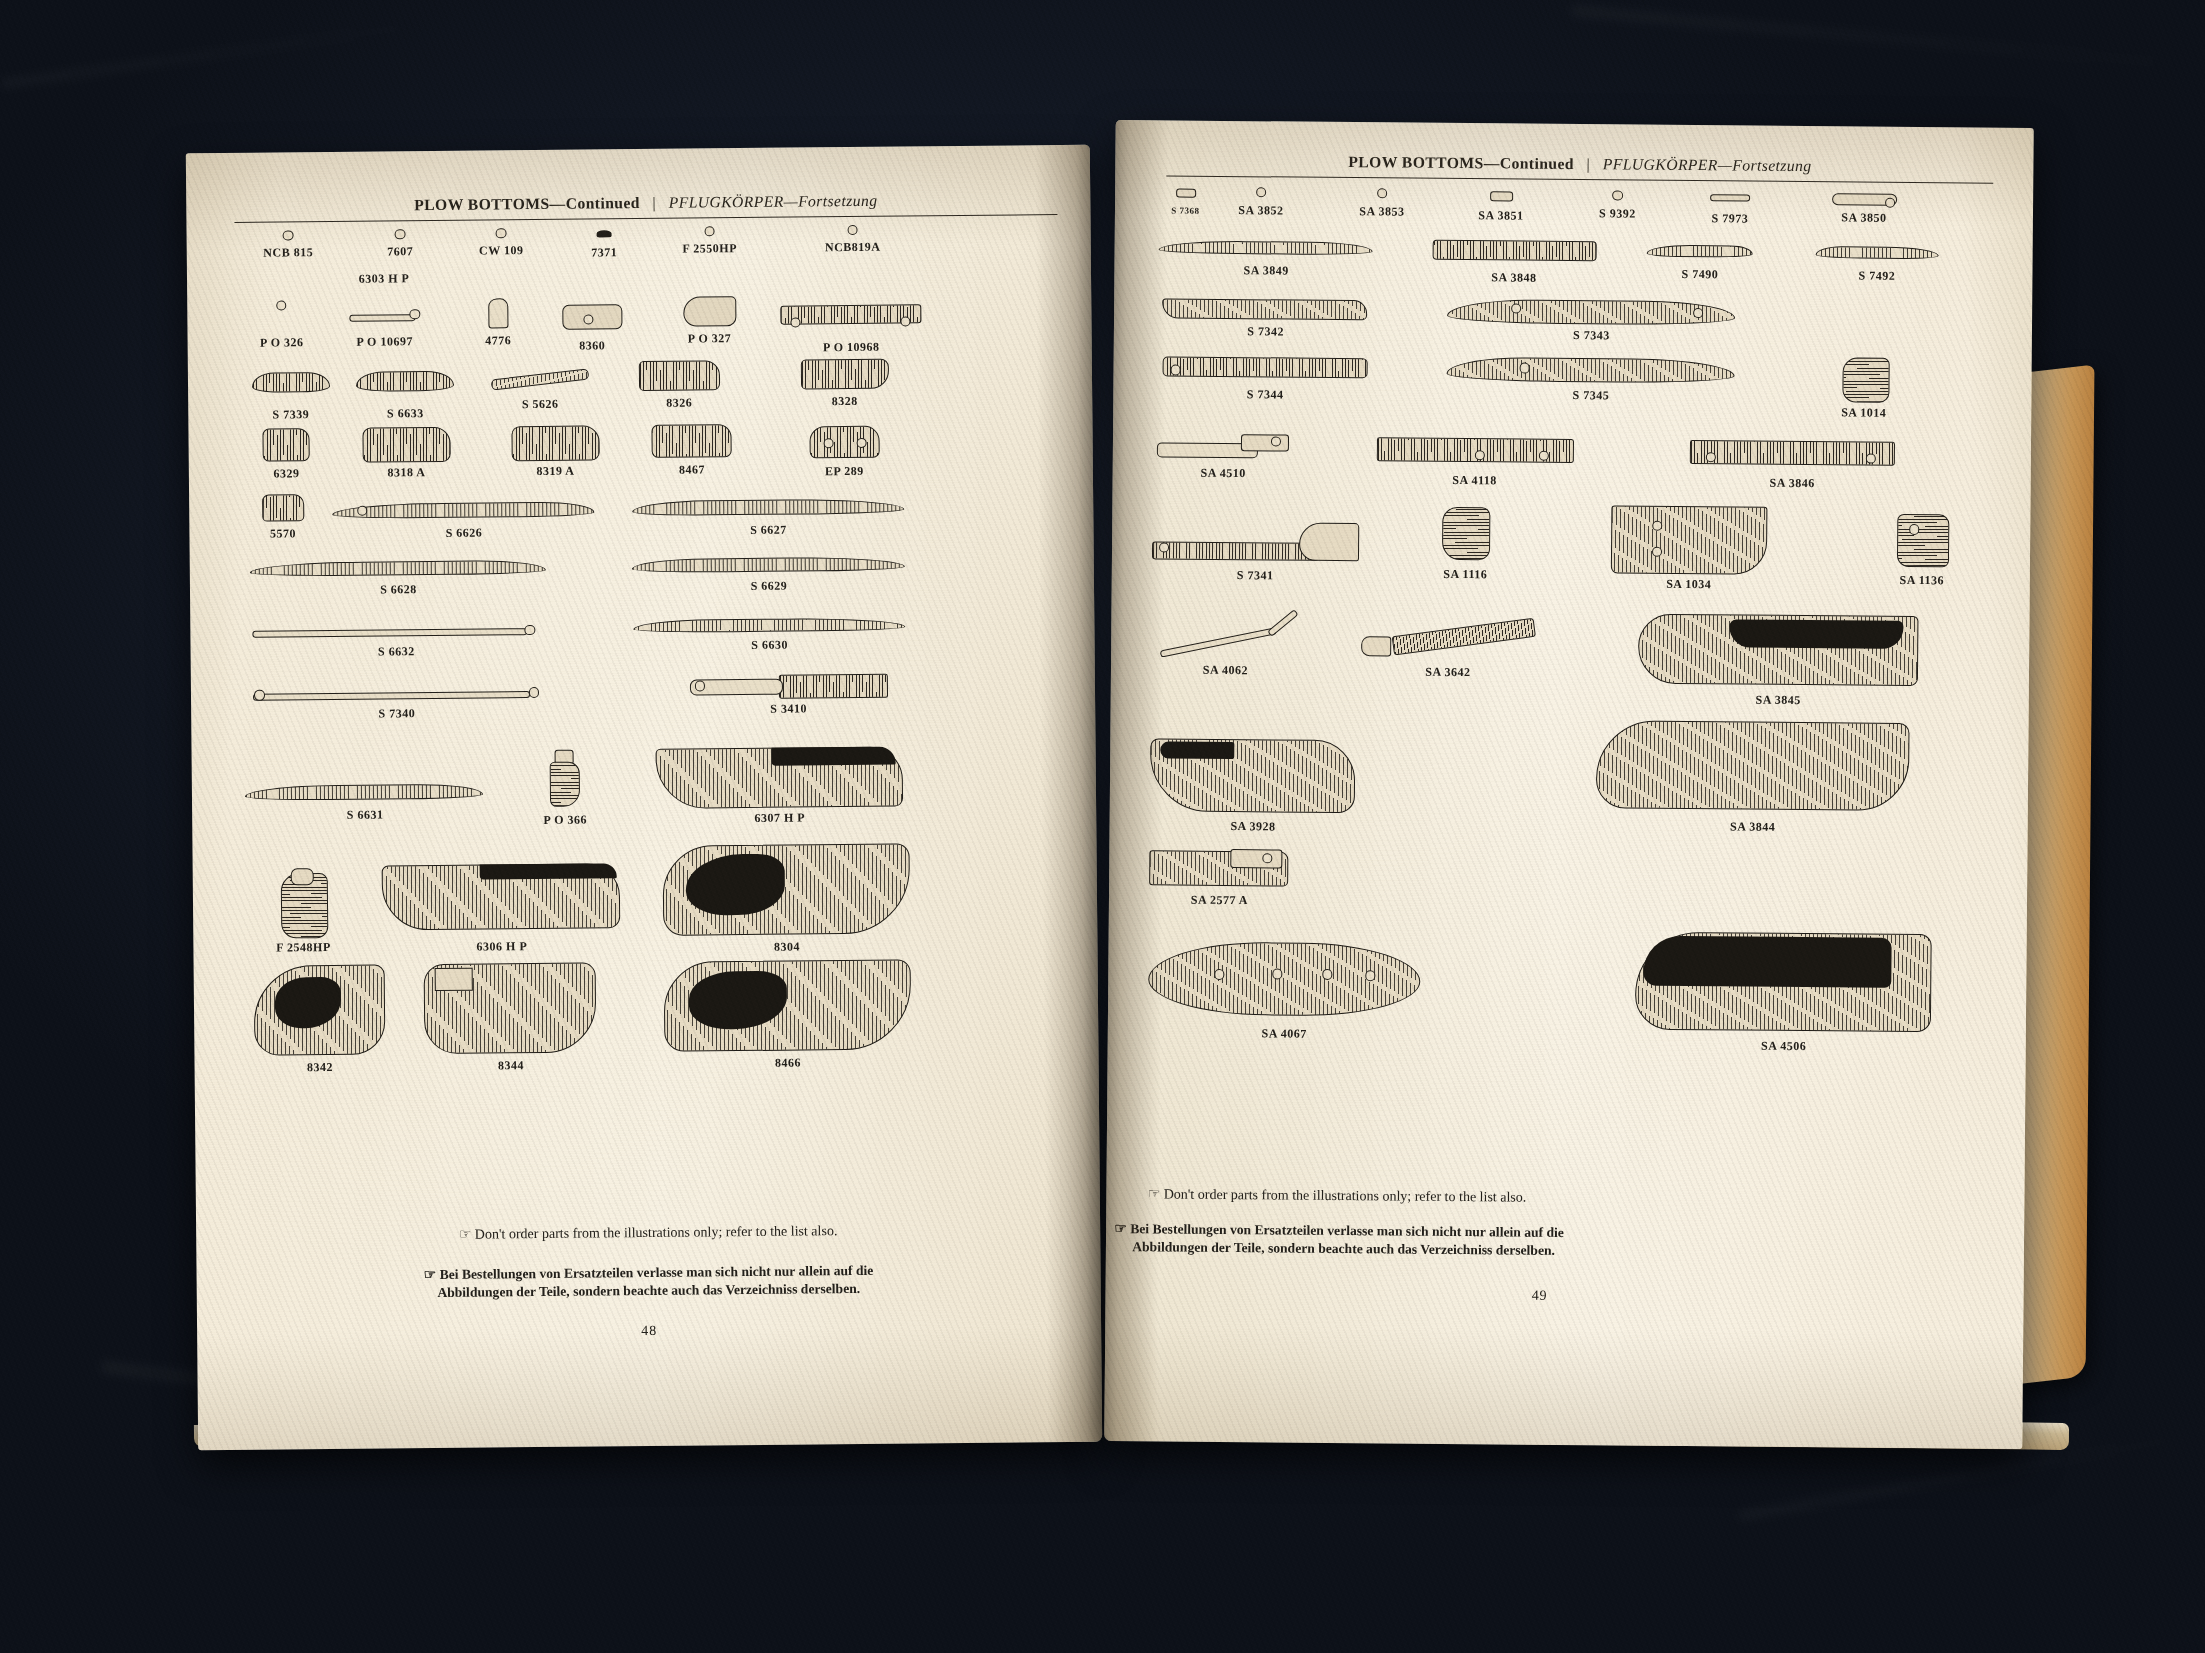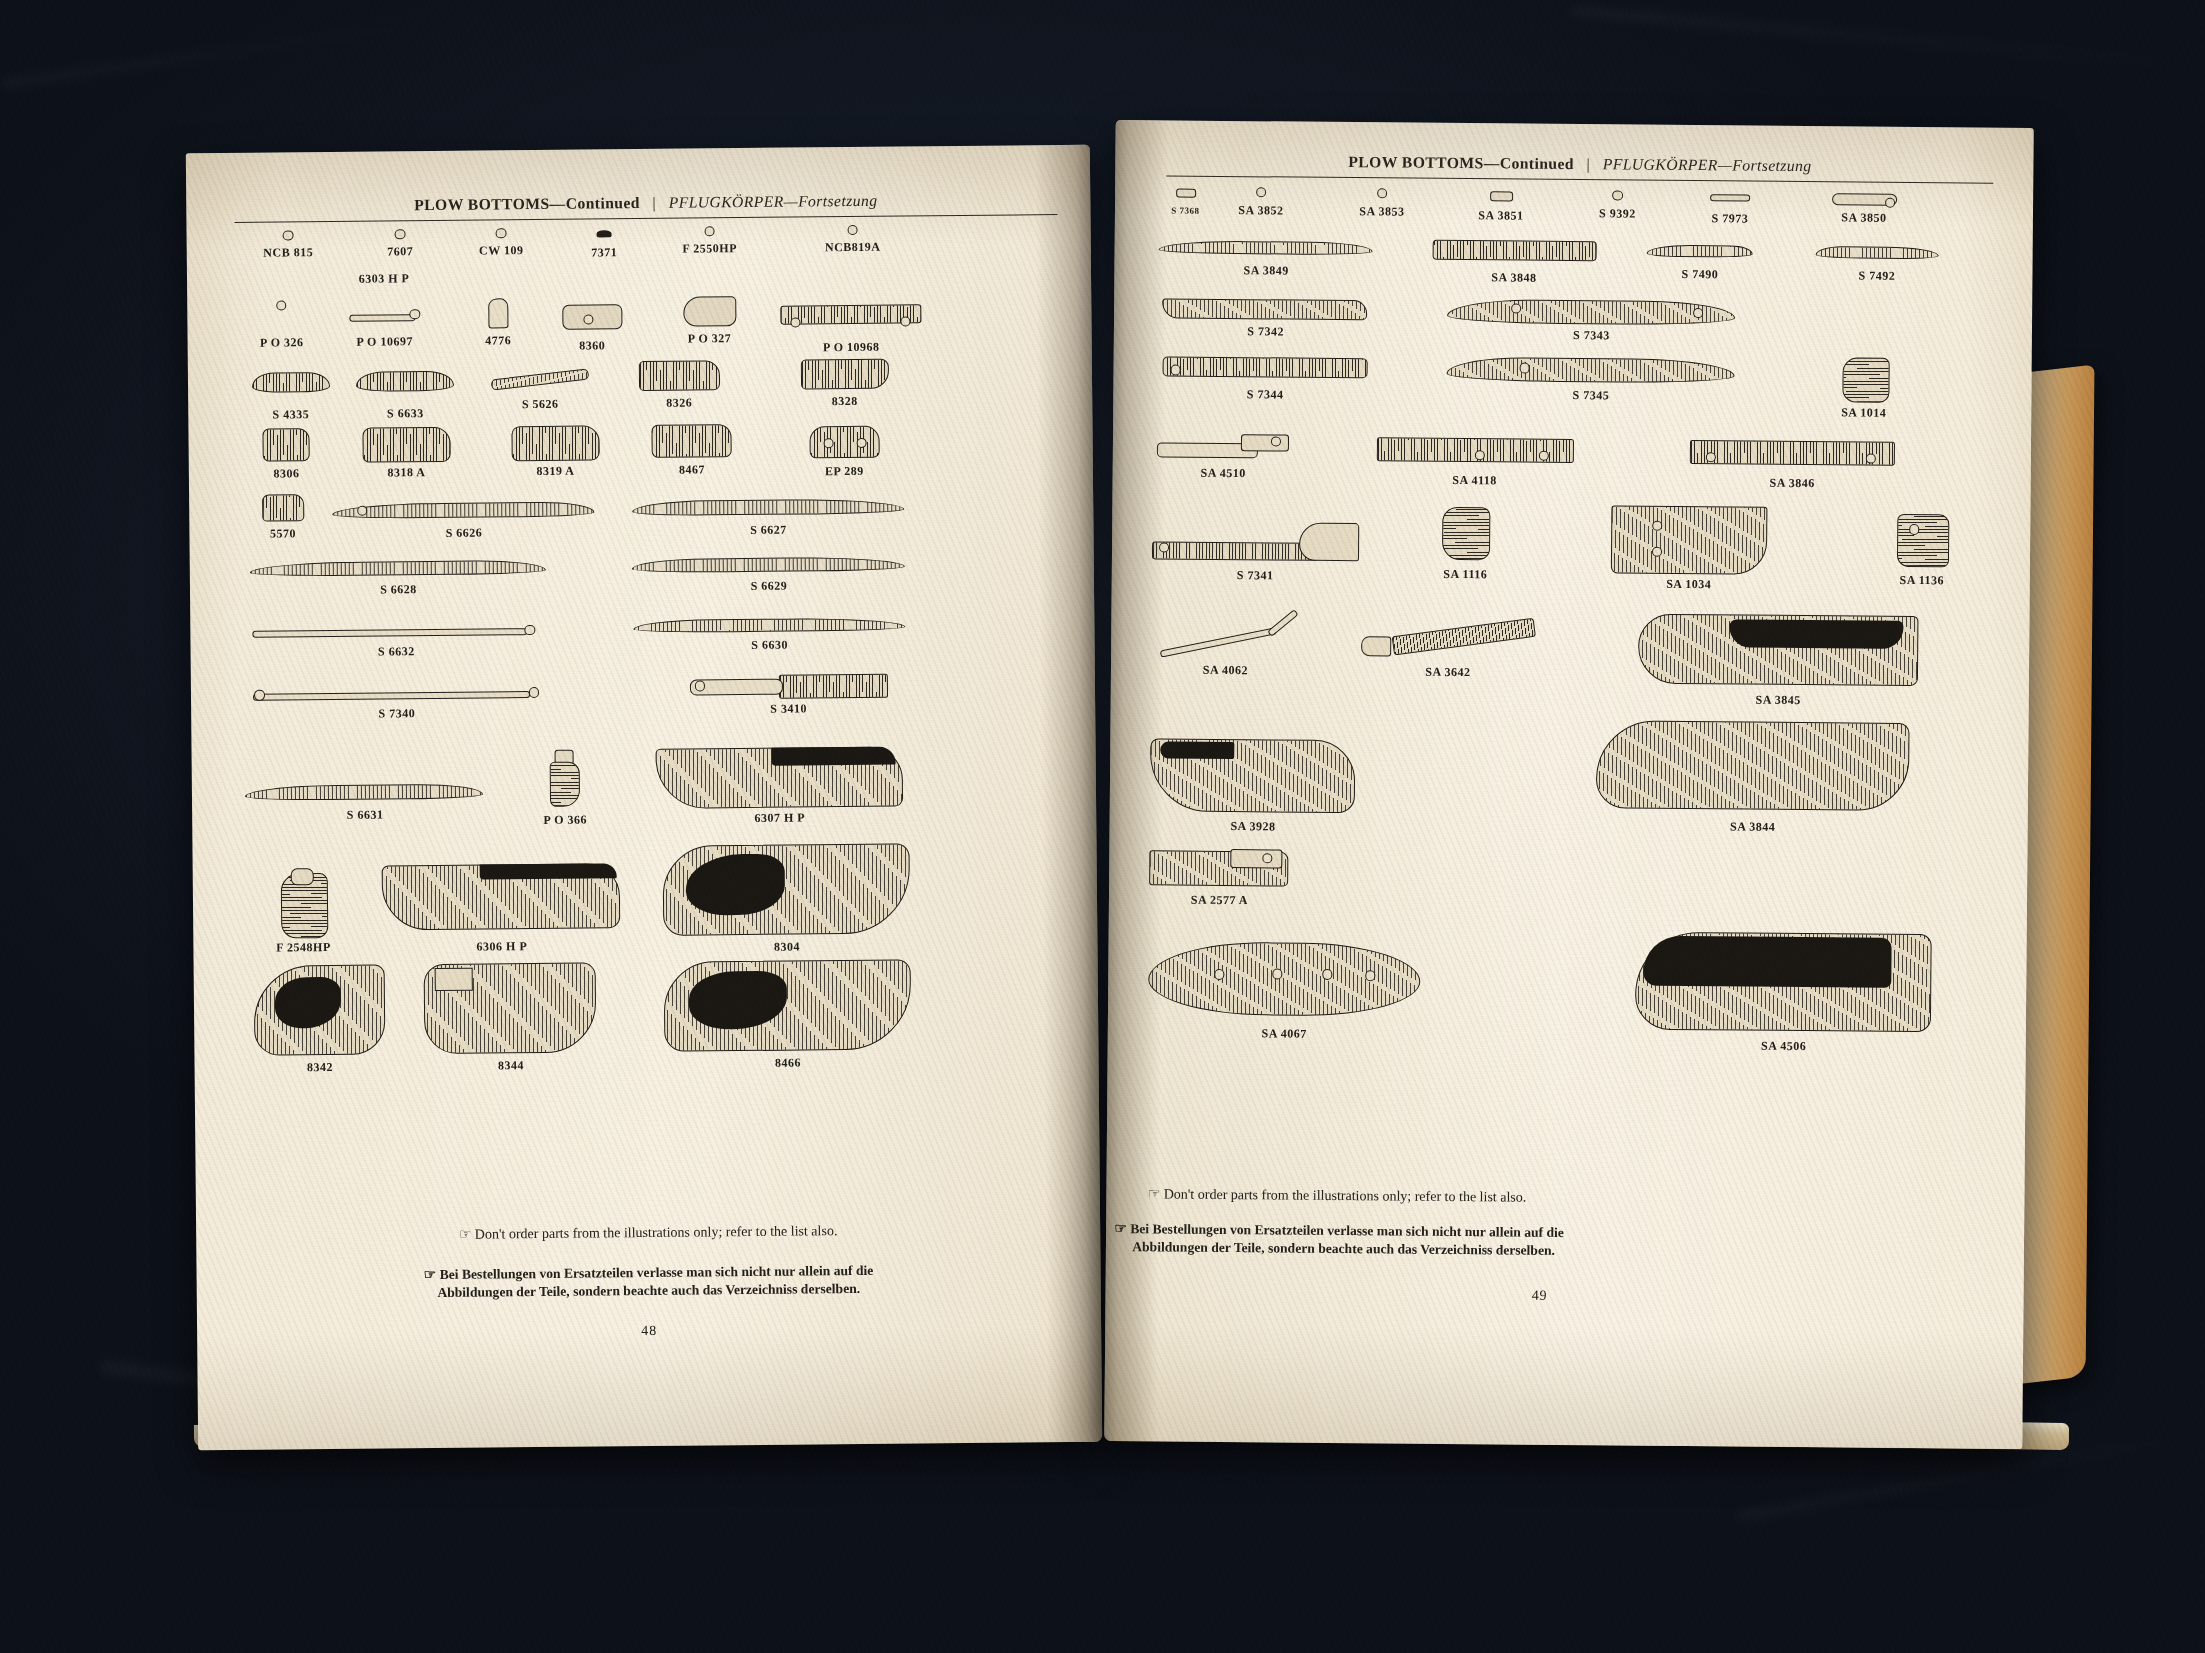--- a/index.html
+++ b/index.html
@@ -349,21 +349,21 @@
             </div>
             <div class="cap">P O 10968</div>
           </div>
         </div>
 
         <div class="row" style="height:64px;">
           <div class="item" style="left:5px;top:0;width:99px;">
             <div class="art" style="width:79px;height:33px;">
               <div class="outline hatch" style="width:76px;height:18px;border-radius:40% 40% 50% 50% / 100% 100% 40% 40%;margin:8.3px auto 0;background-color:#e6dbc3;"></div>
             </div>
-            <div class="cap">S 4335</div>
+            <div class="cap">S 7339</div>
           </div>
           <div class="item" style="left:107px;top:0;width:124px;">
             <div class="art" style="width:99px;height:33px;">
               <div class="outline hatch" style="width:96px;height:18px;border-radius:40% 40% 50% 50% / 100% 100% 40% 40%;margin:8.3px auto 0;background-color:#e6dbc3;"></div>
             </div>
             <div class="cap">S 6633</div>
           </div>
           <div class="item" style="left:238px;top:0;width:132px;">
             <div class="art" style="width:99px;height:33px;">
               <div class="bar" style="width:96px;position:absolute;left:0;top:11.6px;transform:rotate(-6deg);"></div>
@@ -382,21 +382,21 @@
             </div>
             <div class="cap">8328</div>
           </div>
         </div>
 
         <div class="row" style="height:66px;">
           <div class="item" style="left:0px;top:0;width:99px;">
             <div class="art" style="width:50px;height:36px;">
               <div class="outline hatch" style="width:45px;height:31px;border-radius:6.6px 11.6px 6.6px 6.6px;margin:0 auto;background-color:#e6dbc3;"></div>
             </div>
-            <div class="cap">8306</div>
+            <div class="cap">6329</div>
           </div>
           <div class="item" style="left:99px;top:0;width:141px;">
             <div class="art" style="width:91px;height:36px;">
               <div class="outline hatch" style="width:86px;height:33px;border-radius:8.3px 16.5px 8.3px 6.6px;margin:0 auto;background-color:#e6dbc3;"></div>
             </div>
             <div class="cap">8318 A</div>
           </div>
           <div class="item" style="left:248px;top:0;width:141px;">
             <div class="art" style="width:91px;height:36px;">
               <div class="outline hatch" style="width:86px;height:33px;border-radius:8.3px 16.5px 8.3px 6.6px;margin:0 auto;background-color:#e6dbc3;"></div>

